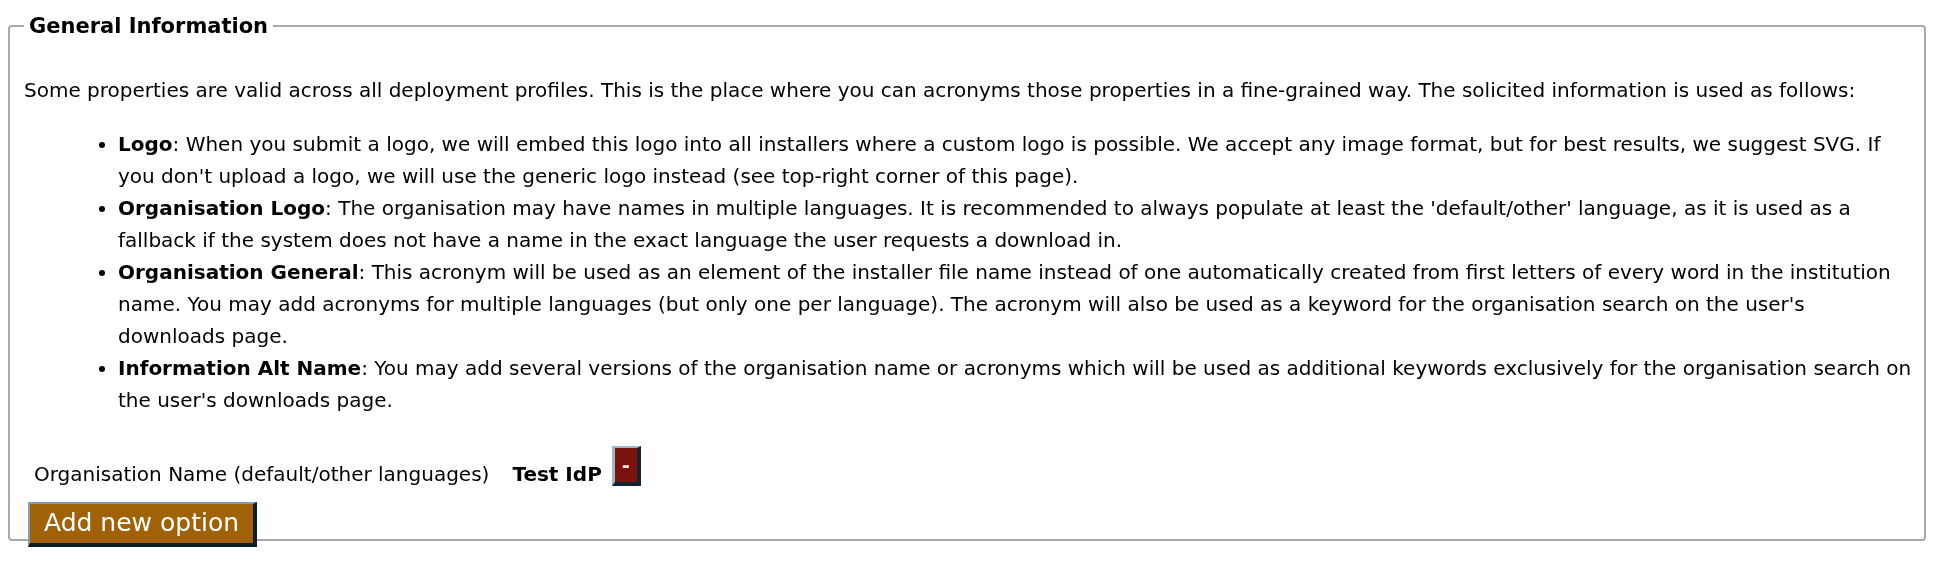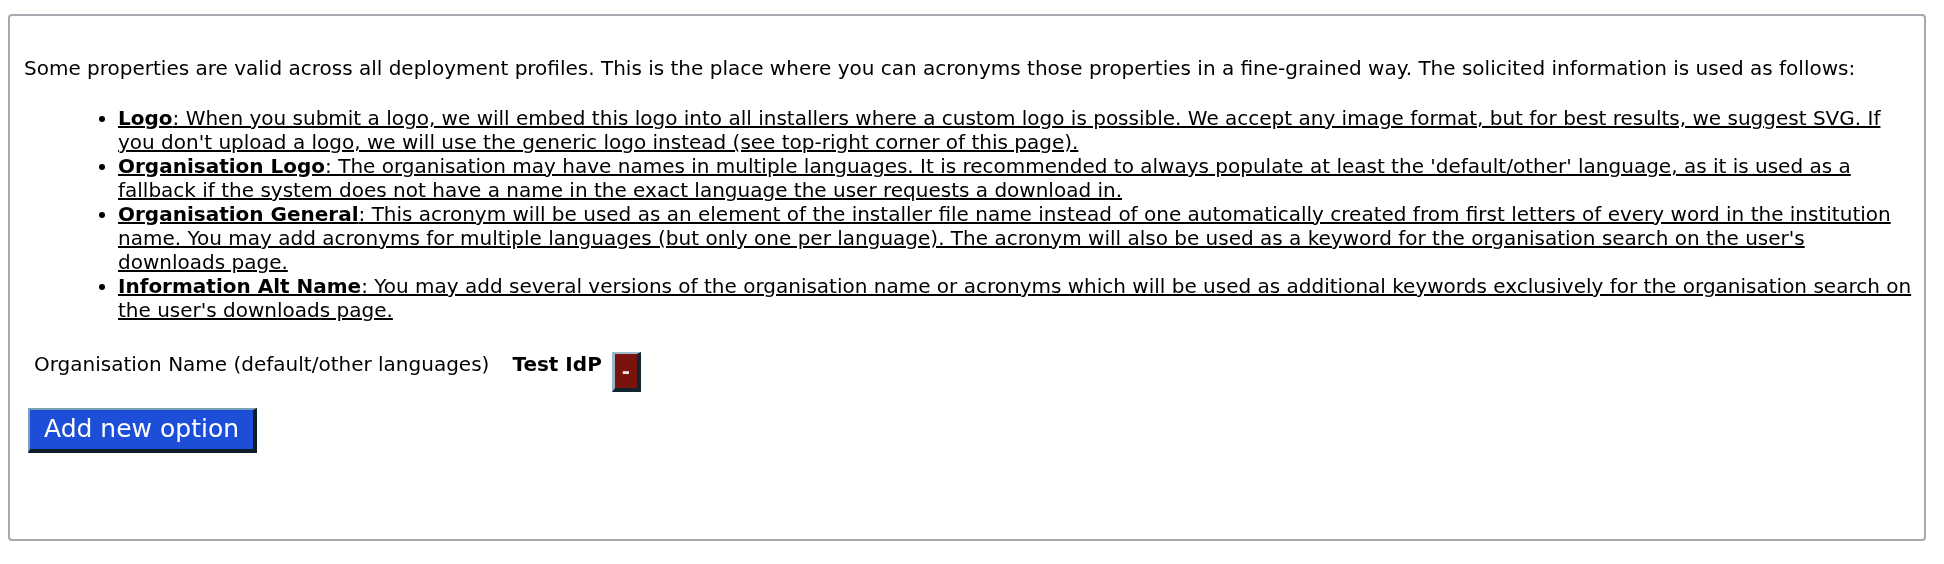--- a/index.html
+++ b/index.html
@@ -29,27 +29,26 @@
   .intro {
     margin: 38px 2px 0 2px;
     line-height: 28px;
   }
   ul.info-list {
     margin-top: 24px;
     padding-left: 96px;
     list-style: disc outside;
   }
   ul.info-list li {
-    line-height: 24px;
-    text-decoration: underline;
+    line-height: 32px;
   }
   .option-row {
     margin: 30px 0 0 12px;
     display: flex;
-    align-items: flex-start;
+    align-items: flex-end;
   }
   .option-label { margin-right: 7px; }
   .option-value { font-weight: bold; margin-left: 16px; }
   .btn-remove {
     margin-left: 10px;
     width: 29px;
     height: 40px;
     background: #7a130d;
     color: #f3e4e2;
     font-family: "DejaVu Sans", sans-serif;
@@ -57,36 +56,37 @@
     font-weight: bold;
     border-top: 2px solid #9db8c8;
     border-left: 3px solid #9db8c8;
     border-right: 4px solid #13242e;
     border-bottom: 4px solid #13242e;
     cursor: pointer;
     line-height: 1;
   }
   .btn-add {
     margin: 16px 0 0 6px;
-    background: #1d4ed8;
+    background: #a16207;
     color: #ffffff;
     font-family: "DejaVu Sans", "Liberation Sans", sans-serif;
     font-size: 25px;
     padding: 4px 14px 6px 14px;
     border-top: 2px solid #7ba0b5;
     border-left: 2px solid #7ba0b5;
     border-right: 4px solid #0e1f29;
     border-bottom: 4px solid #0e1f29;
     cursor: pointer;
   }
 </style>
 </head>
 <body>
 
 <fieldset class="general-info">
+  <legend class="section-title">General Information</legend>
 
   <p class="intro">Some properties are valid across all deployment profiles. This is the place where you can acronyms those properties in a fine-grained way. The solicited information is used as follows:</p>
 
   <ul class="info-list">
     <li><b>Logo</b><span>: When you submit a logo, we will embed this logo into all installers where a custom logo is possible. We accept any image format, but for best results, we suggest SVG. If you don't upload a logo, we will use the generic logo instead (see top-right corner of this page).</span></li>
     <li><b>Organisation Logo</b><span>: The organisation may have names in multiple languages. It is recommended to always populate at least the 'default/other' language, as it is used as a fallback if the system does not have a name in the exact language the user requests a download in.</span></li>
     <li><b>Organisation General</b><span>: This acronym will be used as an element of the installer file name instead of one automatically created from first letters of every word in the institution name. You may add acronyms for multiple languages (but only one per language). The acronym will also be used as a keyword for the organisation search on the user's downloads page.</span></li>
     <li><b>Information Alt Name</b><span>: You may add several versions of the organisation name or acronyms which will be used as additional keywords exclusively for the organisation search on the user's downloads page.</span></li>
   </ul>
 

